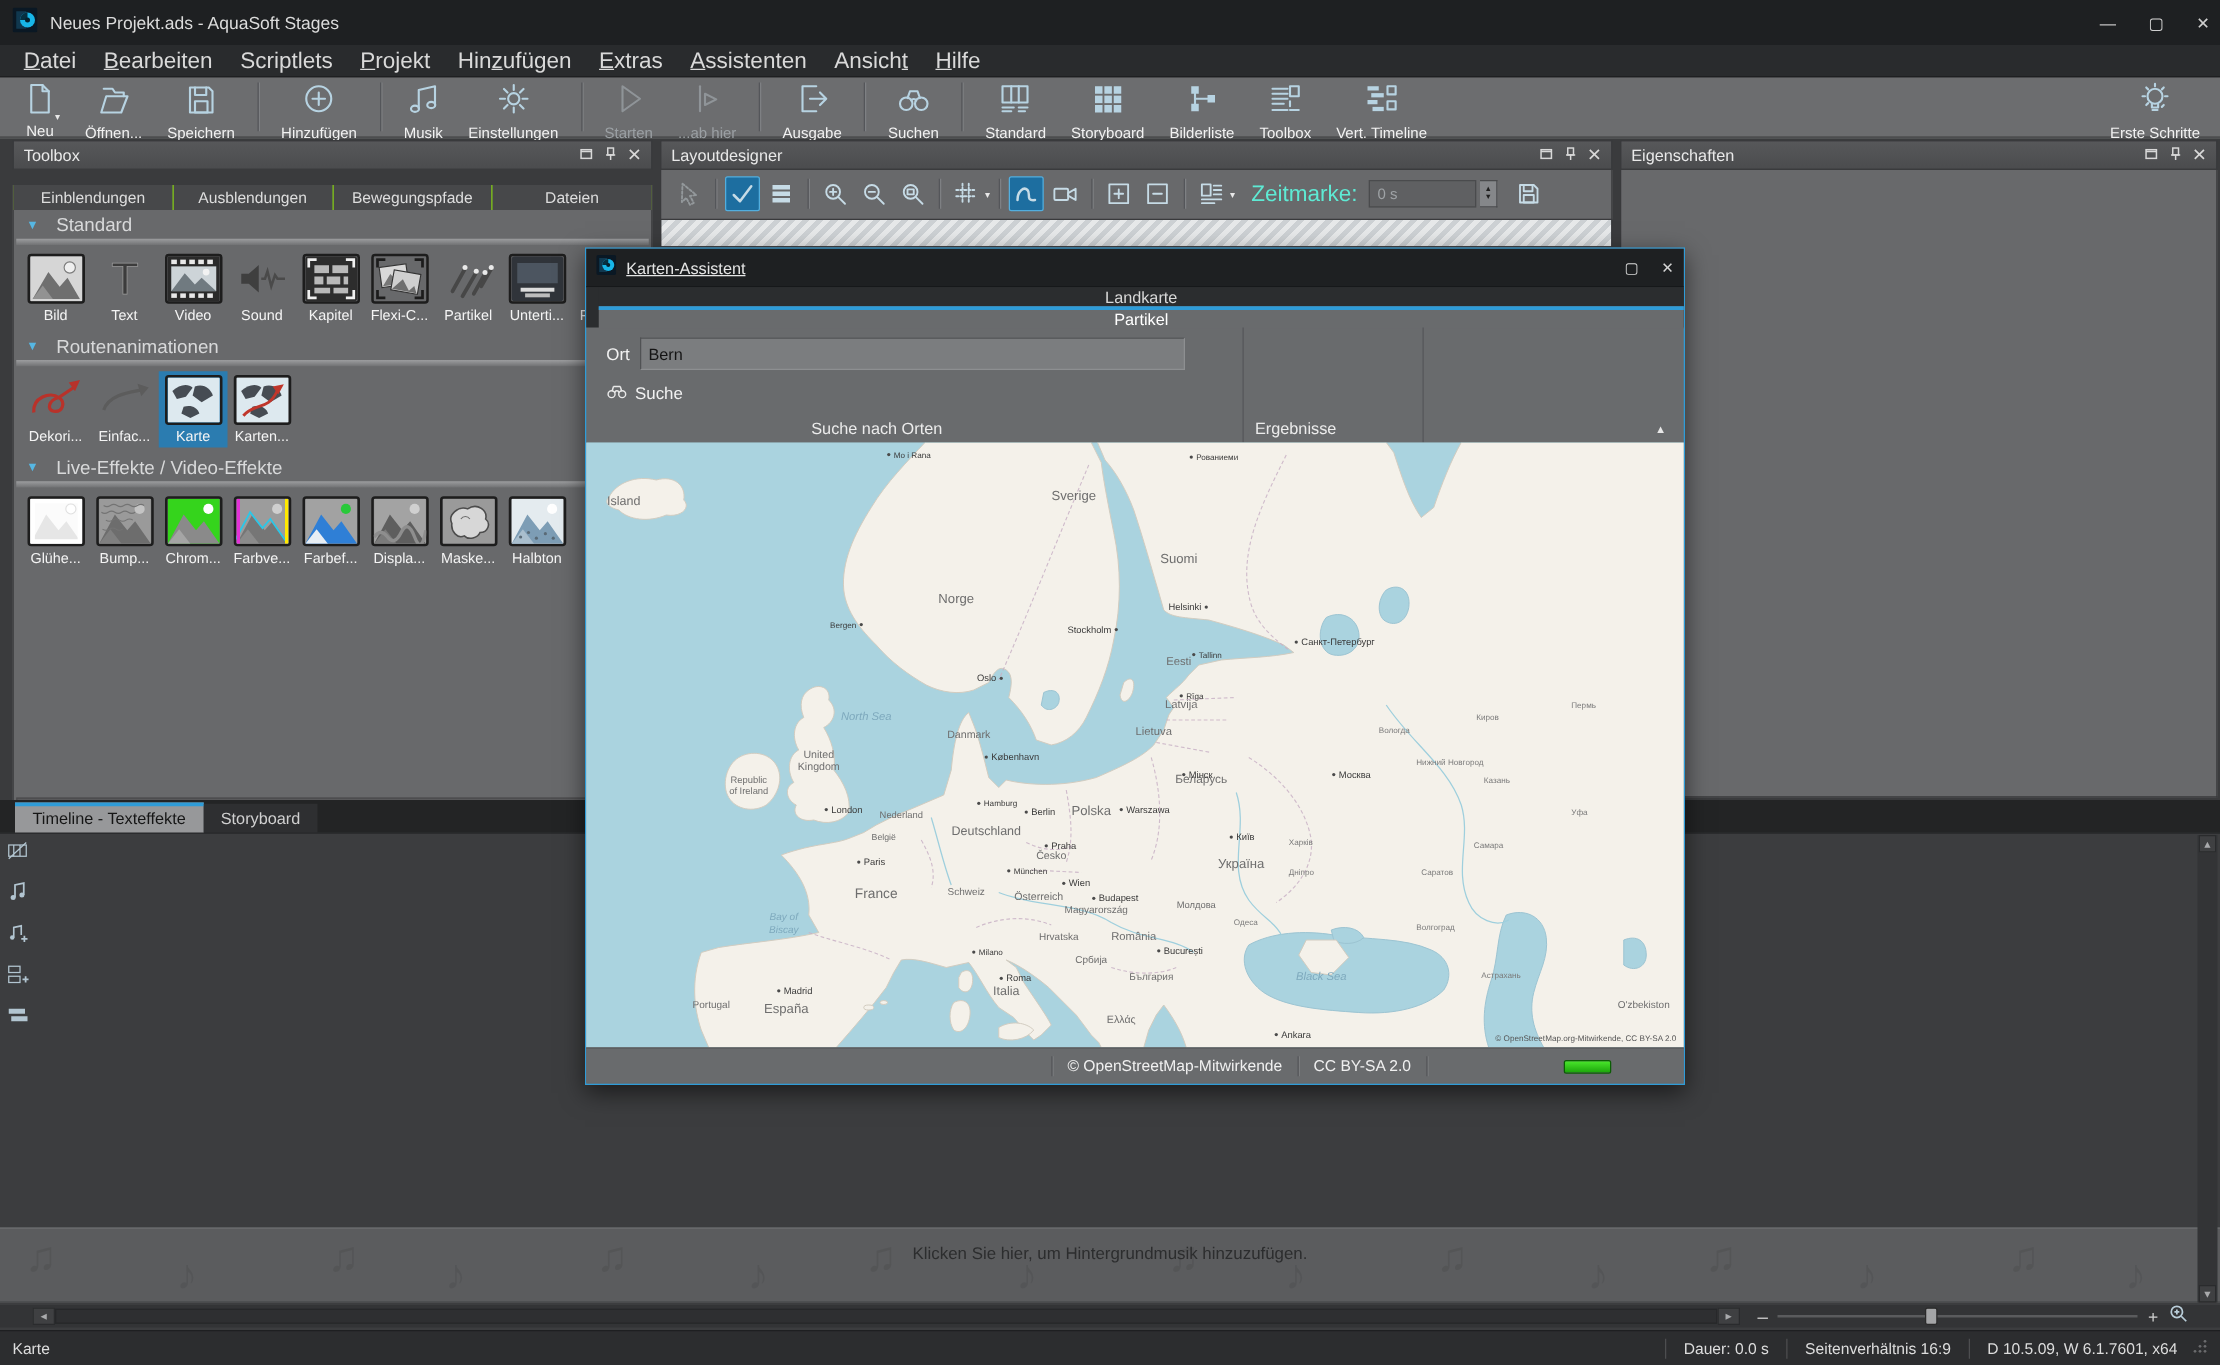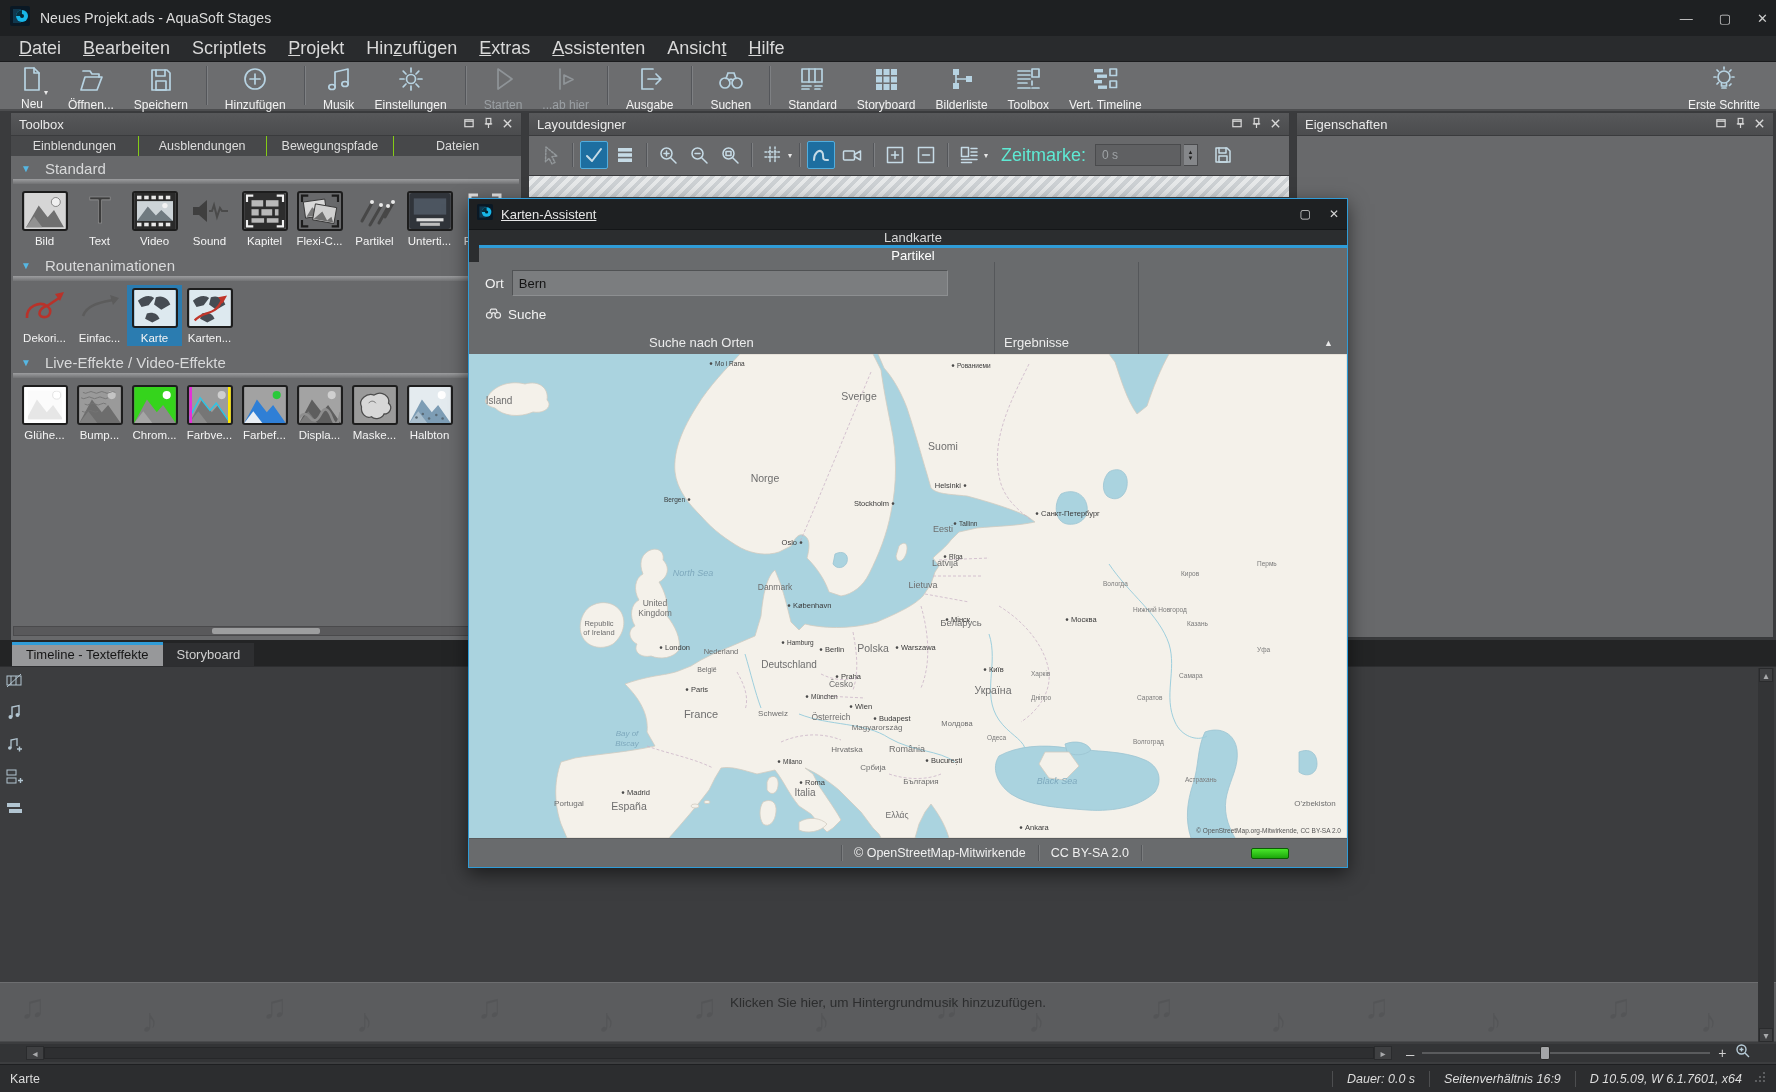--- a/index.html
+++ b/index.html
@@ -22,21 +22,21 @@
   .tb-btn .lbl{font-size:12px;color:#f2f2f2;margin-top:0px;white-space:nowrap;}
   .tb-btn.disabled{color:#8f9498;}
   .tb-btn.disabled .lbl{color:#9ba0a4;}
   .tb-caret{font-size:8px;color:#e8e8e8;align-self:flex-end;margin:-10px 0 0 -2px;}
   #tb-right{margin-left:auto;}
   
   .panel-h{height:24px;background:linear-gradient(#57585a,#4b4c4e);display:flex;align-items:center;padding:0 8px;font-size:13px;color:#e9e9e9;border:1px solid #393a3c;border-bottom:1px solid #3a3b3d;}
   .panel-h .pbtns{margin-left:auto;display:flex;gap:8px;color:#d8d8d8;align-items:center;}
   .panel-body{background:#68696b;border:1px solid #393a3c;border-top:none;}
   
-  .tabrow{display:flex;gap:1px;background:#84cc16;}
+  .tabrow{display:flex;gap:1px;background:#84cc16;margin-top:12px;}
   .tabrow .tab{flex:1;text-align:center;font-size:12.5px;color:#dddddd;padding:3px 2px;background:#47484a;white-space:nowrap;overflow:hidden;}
   .tabrow2 .tab{background:#343537;}
   .tab.active{background:#68696b;border-top:3px solid #2f9cd8;padding-top:1px;color:#ffffff;}
   .section-h{display:flex;align-items:center;gap:14px;padding:4px 10px 2px;font-size:15px;color:#d8d9da;}
   .section-h .arr{color:#56b7e3;font-size:10px;}
   .section-bar{height:5px;margin:0 2px;background:linear-gradient(#9c9d9f,#717274);}
   .items{display:flex;flex-wrap:wrap;padding:4px 6px;}
   .titem{width:55px;display:flex;flex-direction:column;align-items:center;padding:3px 0 2px;}
   .titem .tlabel{font-size:11.5px;color:#f4f4f4;margin-top:4px;white-space:nowrap;}
   .titem.selected{background:#2b7cb0;}
@@ -63,21 +63,21 @@
   #musicband .hint{position:absolute;left:0;top:10px;width:100%;text-align:center;color:#2c2d2e;font-size:13.5px;line-height:20px;}
   .mnote{position:absolute;color:#2a2b2d;opacity:.13;font-size:34px;}
   #hscroll{position:absolute;left:0;top:404px;width:1776px;height:18px;background:#333436;display:flex;align-items:center;}
   .sb-arrow{width:18px;height:14px;color:#a9aaac;font-size:10px;display:flex;align-items:center;justify-content:center;background:#3f4042;border:1px solid #2a2b2d;}
   .sb-track{height:12px;background:#2e2f31;border:1px solid #262729;}
   .zoomline{height:2px;background:#5a5b5d;}
   .zoomhandle{width:10px;height:14px;background:#a4a5a7;border:1px solid #2a2a2a;border-radius:2px;}
   #vscroll{position:absolute;right:2px;top:28px;width:16px;height:374px;background:#333436;display:flex;flex-direction:column;justify-content:space-between;align-items:center;}
   
   #statusbar{left:0;top:1064px;width:1776px;height:28px;background:#2c2d2f;border-top:1px solid #1e1f21;display:flex;align-items:center;padding:0 10px;font-size:12.5px;color:#dddddd;}
-  #statusbar .right{margin-left:auto;display:flex;align-items:center;gap:0;font-style:italic;}
+  #statusbar .right{margin-left:auto;display:flex;align-items:center;gap:0;}
   .st-sep{width:1px;height:16px;background:#4d4e50;margin:0 14px;}
   
   #dialog{left:468px;top:198px;width:880px;height:670px;background:#696b6d;border:1px solid #2f9cd8;box-shadow:0 6px 18px rgba(0,0,0,.55);}
   #dlg-title{height:31px;background:#1e2022;display:flex;align-items:center;padding:0 8px;border-bottom:1px solid #141618;}
   #dlg-title .t{font-size:13px;color:#e6e6e6;margin-left:8px;text-decoration:underline;}
   #dlg-title .dbtns{margin-left:auto;display:flex;gap:18px;color:#d5d5d5;font-size:12px;align-items:center;}
   #dlg-tabs{height:32px;background:#2b2d2f;display:flex;align-items:stretch;padding-left:10px;flex-direction:column;}
   .dlg-tab{min-width:118px;text-align:center;font-size:13px;color:#d9d9d9;display:flex;align-items:center;justify-content:center;background:#2b2d2f;}
   .dlg-tab.active{background:#696b6d;border-top:3px solid #2f9cd8;color:#ffffff;}
   #dlg-form{position:relative;height:92px;}

